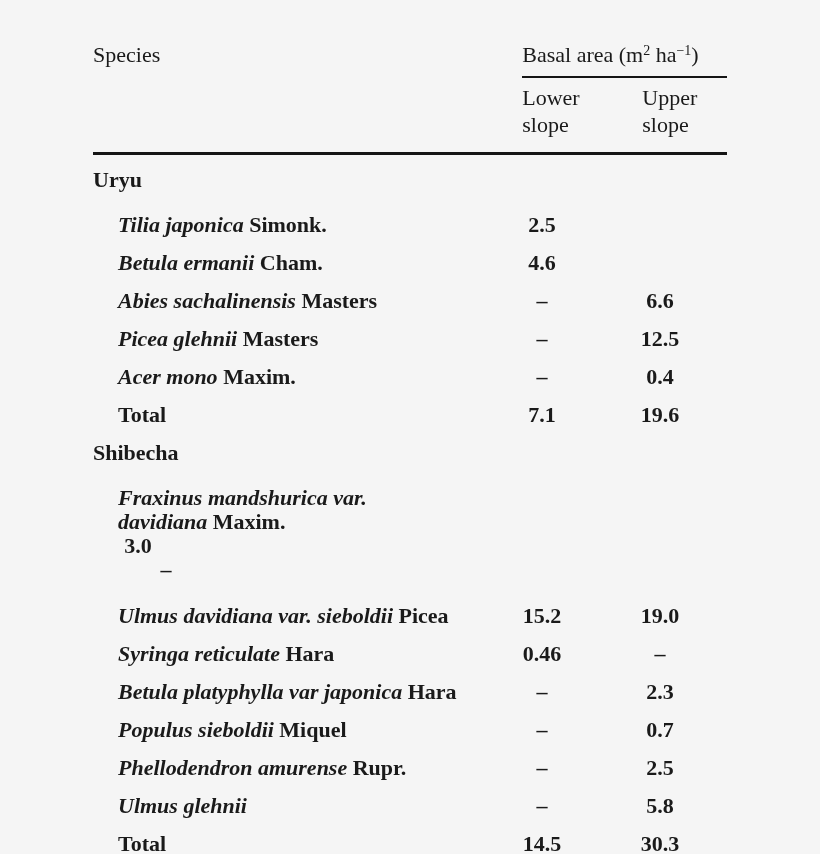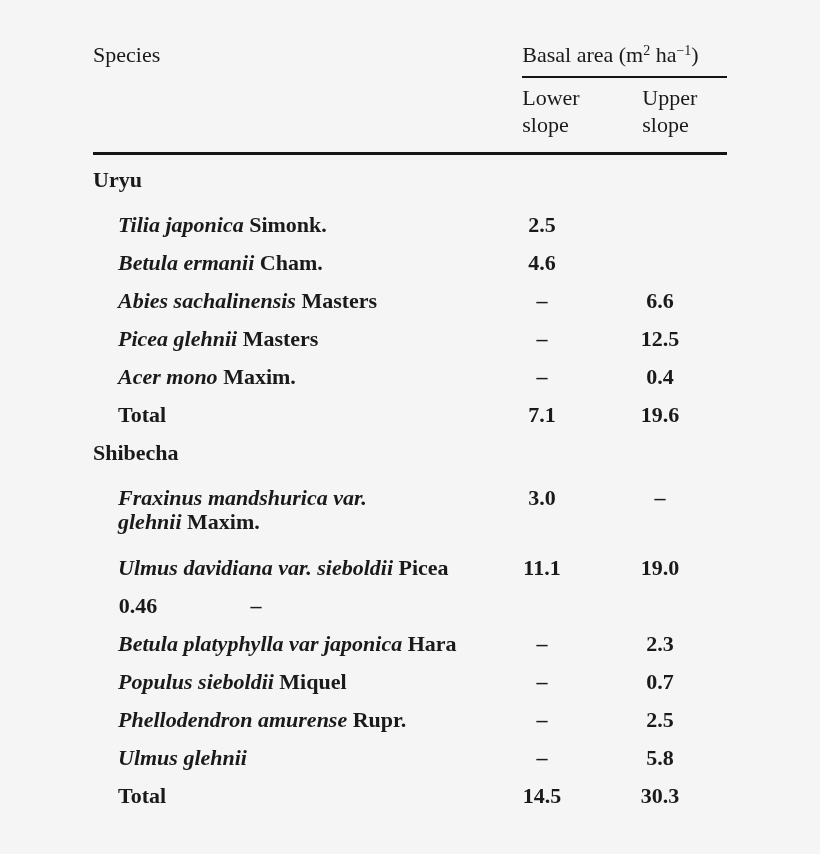--- a/index.html
+++ b/index.html
@@ -78,21 +78,21 @@
     line-height: 24px;
     margin-bottom: 21px;
   }
   .body-row {
     display: flex;
     align-items: flex-start;
     font-size: 22px;
     line-height: 24px;
     margin-bottom: 14px;
   }
-  .body-row.wrap-row { margin-bottom: 22px; }
+  .body-row.wrap-row { margin-bottom: 22px; flex-direction: column; }
   .species-cell {
     box-sizing: border-box;
     width: 404px;
     padding-left: 25px;
   }
   .species-cell.nw { white-space: nowrap; }
   .it { font-style: italic; }
   .num-lower {
     width: 90px;
     text-align: center;
@@ -184,37 +184,41 @@
         <div class="species-cell nw">Total</div>
         <div class="num-lower">7.1</div>
         <div class="num-upper">19.6</div>
       </div>
 
       <div class="grp-name">Shibecha</div>
 
       <div class="body-row wrap-row">
         <div class="species-cell">
           <span class="it">Fraxinus mandshurica var.</span><br>
-          <span class="it">glehnii</span>
+          <span class="it">davidiana</span>
           <span>Maxim.</span>
         </div>
         <div class="num-lower">3.0</div>
         <div class="num-upper">–</div>
       </div>
 
       <div class="body-row">
         <div class="species-cell nw">
           <span class="it">Ulmus davidiana var. sieboldii</span>
           <span>Picea</span>
         </div>
-        <div class="num-lower">11.1</div>
+        <div class="num-lower">15.2</div>
         <div class="num-upper">19.0</div>
       </div>
 
       <div class="body-row">
+        <div class="species-cell nw">
+          <span class="it">Syringa reticulate</span>
+          <span>Hara</span>
+        </div>
         <div class="num-lower">0.46</div>
         <div class="num-upper">–</div>
       </div>
 
       <div class="body-row">
         <div class="species-cell nw">
           <span class="it">Betula platyphylla var japonica</span>
           <span>Hara</span>
         </div>
         <div class="num-lower">–</div>

